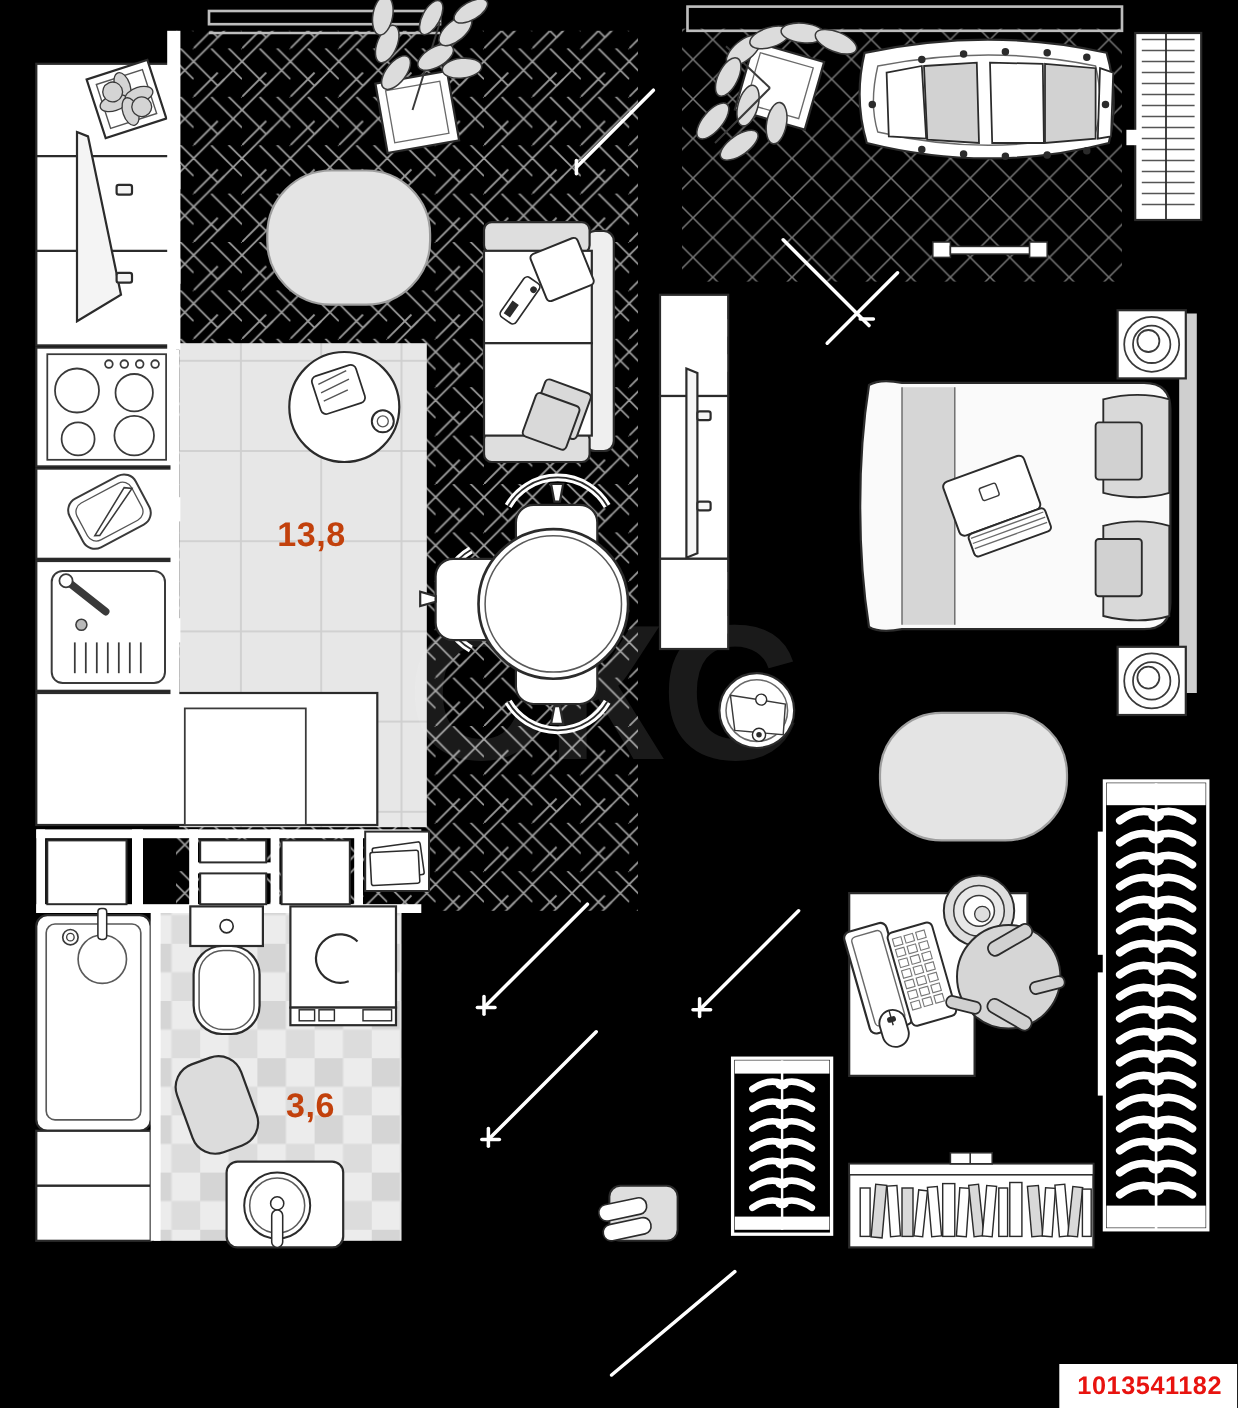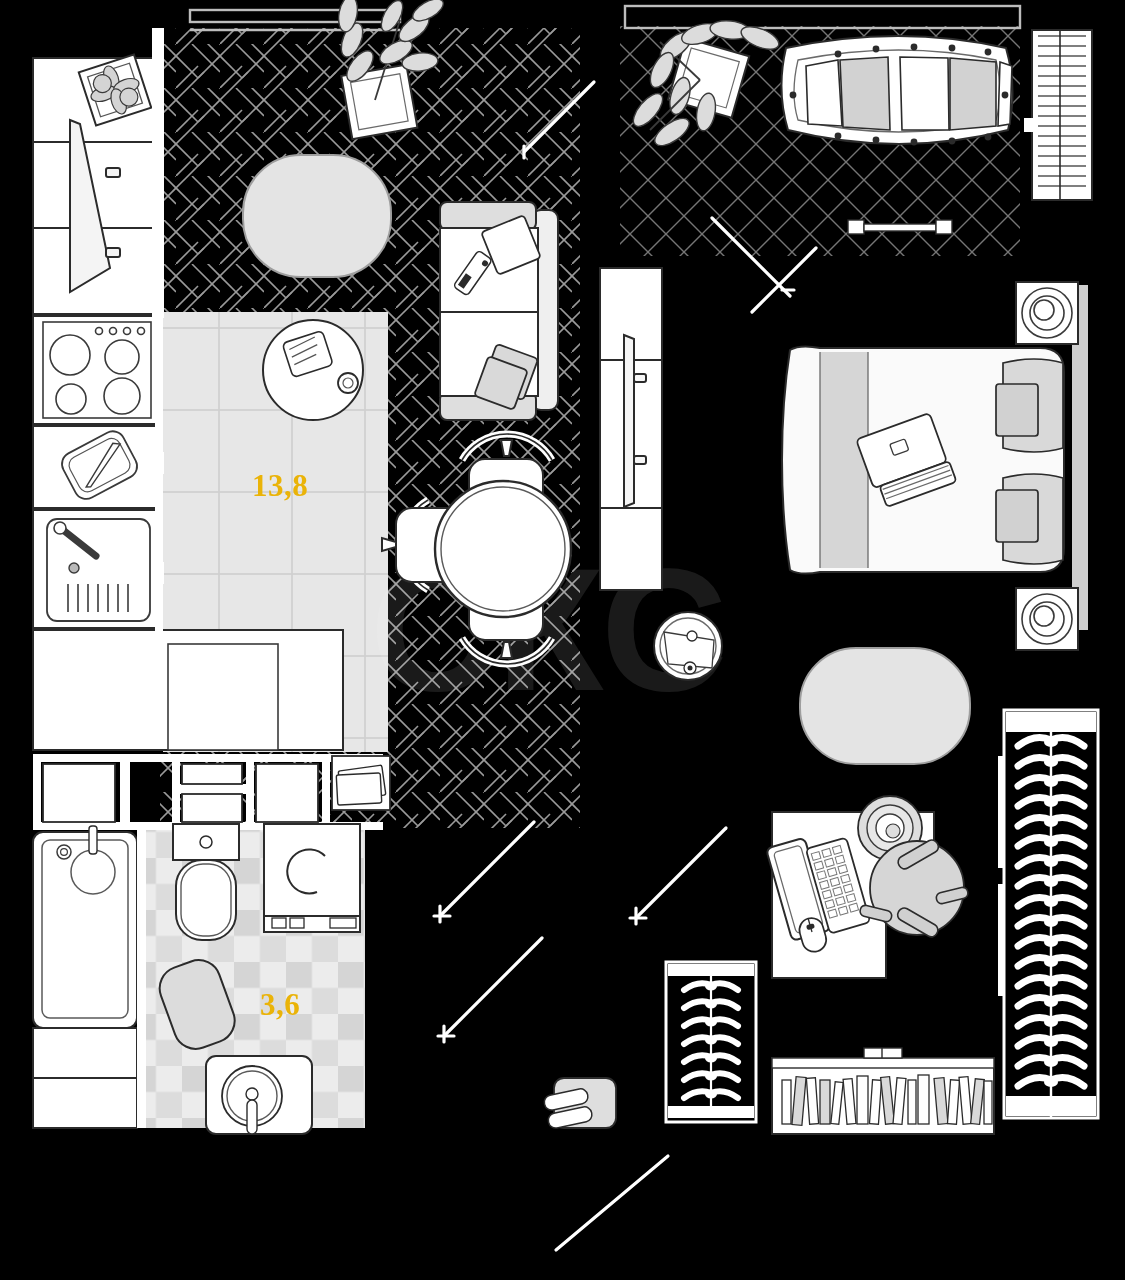--- a/index.html
+++ b/index.html
@@ -6,22 +6,22 @@
   body{width:1125px;height:1280px;font-family:"Liberation Sans",sans-serif;}
   #plan{position:relative;width:1125px;height:1280px;background:#000;overflow:hidden;}
   .abs{position:absolute;}
   svg{display:block;}
   .idbadge{
     position:absolute;right:0;bottom:0;background:#fff;color:#e8130f;
     font-weight:bold;font-size:23px;letter-spacing:.5px;
     padding:6px 14px 7px 16px;font-family:"Liberation Sans",sans-serif;
   }
   .roomlabel{
-    position:absolute;color:#eab308;font-weight:bold;font-size:31px;
-    font-family:Liberation Serif, serif;letter-spacing:.5px;
+    position:absolute;color:#c2410c;font-weight:bold;font-size:31px;
+    font-family:Liberation Sans, sans-serif;letter-spacing:.5px;
   }
 </style>
 </head>
 <body>
 
 <div id="plan">
 
   <svg class="abs" width="1125" height="1280" viewBox="0 0 1125 1280" style="left:0;top:0">
     <defs>
 
@@ -720,14 +720,15 @@
         <line x1="556" y1="1250" x2="668" y2="1156"></line>
       </g>
     </g>
 
   </svg>
 
   <div class="roomlabel" style="left:252px;top:468px;">13,8</div>
 
   <div class="roomlabel" style="left:260px;top:975px;margin-top:12px;">3,6</div>
 
+  <div class="idbadge">1013541182</div>
 
 </div>
 
 </body></html>

